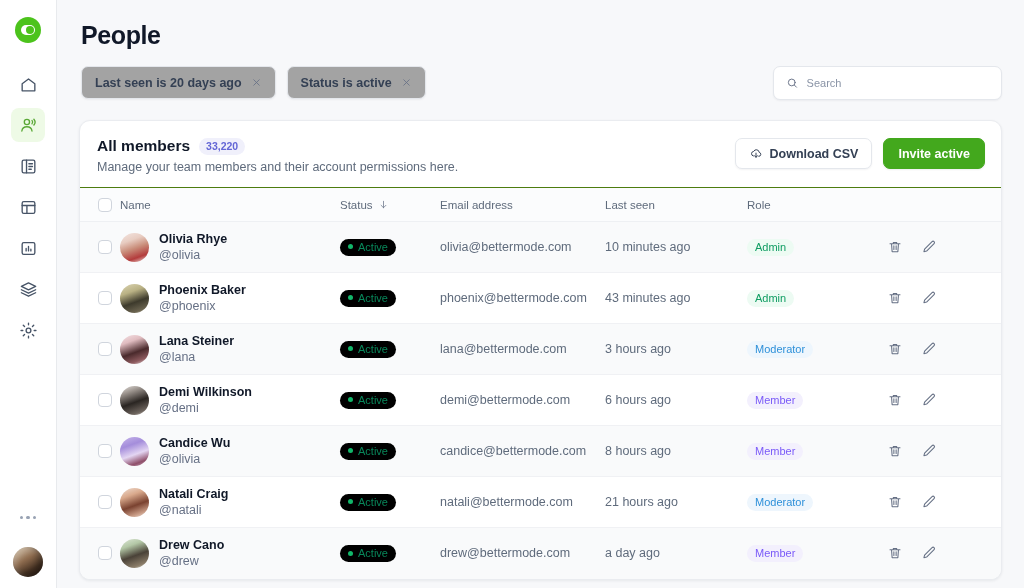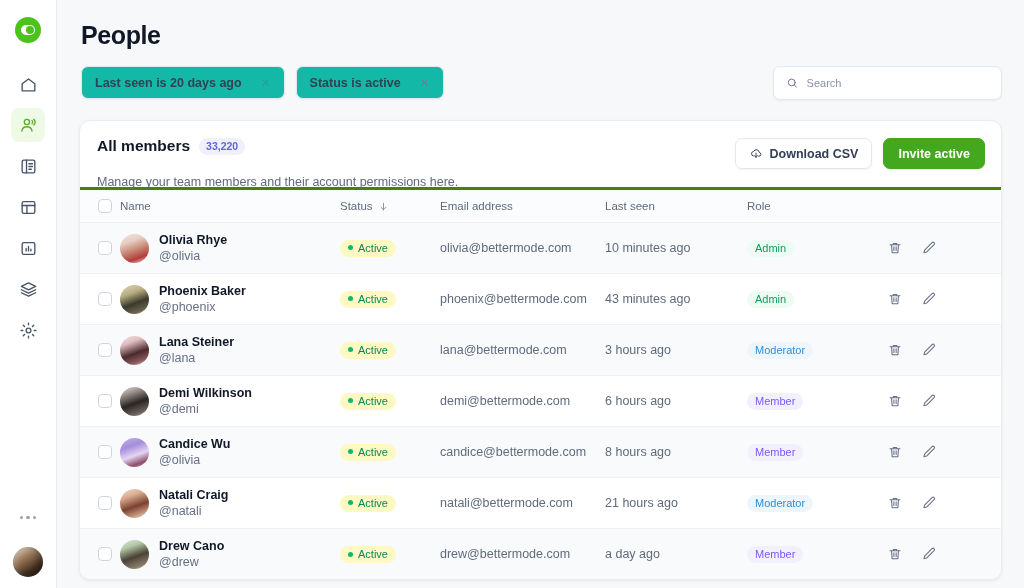--- a/index.html
+++ b/index.html
@@ -60,22 +60,22 @@
   #main { position: absolute; left: 57px; top: 0; width: 967px; height: 588px; }
 
   #page-title {
     position: absolute; left: 24px; top: 21px;
     font-size: 25px; font-weight: 700; color: #101828; letter-spacing: -0.4px;
   }
 
   
   #filter-bar { position: absolute; left: 24px; top: 66px; display: flex; gap: 11px; }
   .chip {
-    height: 33px; background: #14b8a6; border: 1px solid #e4e7ec; border-radius: 7px;
-    display: flex; align-items: center; gap: 18px; padding: 0 13px;
+    height: 33px; background: #a3a3a3; border: 1px solid #e4e7ec; border-radius: 7px;
+    display: flex; align-items: center; gap: 9px; padding: 0 13px;
     font-size: 12.5px; font-weight: 600; color: #344054;
     box-shadow: 0 1px 2px rgba(16,24,40,.05); cursor: pointer; white-space: nowrap;
   }
   .chip .x { width: 11px; height: 11px; stroke: #667085; stroke-width: 1.8; fill: none; stroke-linecap: round; }
   .chip .filter-lines { width: 14px; height: 14px; stroke: #344054; stroke-width: 1.7; fill: none; stroke-linecap: round; }
 
   
   #search-box {
     position: absolute; right: 22px; top: 66px; width: 229px; height: 34px;
     background: #ffffff; border: 1px solid #e4e7ec; border-radius: 7px;
@@ -93,41 +93,41 @@
     background: #ffffff; border: 1px solid #eaecf0; border-radius: 11px;
     box-shadow: 0 1px 3px rgba(16,24,40,.07); overflow: hidden;
   }
   #card-header { position: relative; height: 66px; padding: 16px 23px 0 17px; }
   .title-row { display: flex; align-items: center; gap: 9px; }
   #card-title { font-size: 15.5px; font-weight: 700; color: #101828; }
   #count-badge {
     background: #f0f0fb; color: #6366d6; border-radius: 9px;
     font-size: 10.5px; font-weight: 600; padding: 2px 7px 3px;
   }
-  #card-sub { margin-top: 20px; font-size: 12.5px; color: #5f6b7c; }
+  #card-sub { margin-top: 5px; font-size: 12.5px; color: #5f6b7c; }
 
   #card-actions { position: absolute; right: 16px; top: 17px; display: flex; gap: 11px; align-items: center; }
   #download-csv {
     height: 31px; background: #fff; border: 1px solid #e4e7ec; border-radius: 7px;
     display: flex; align-items: center; gap: 7px; padding: 0 13px;
     font-size: 12.5px; font-weight: 600; color: #344054;
     box-shadow: 0 1px 2px rgba(16,24,40,.05); cursor: pointer; white-space: nowrap;
   }
   #download-csv svg { width: 14px; height: 14px; stroke: #344054; stroke-width: 1.7; fill: none; stroke-linecap: round; stroke-linejoin: round; }
   #invite-members {
     height: 31px; background: #43a81d; border: 1px solid #43a81d; border-radius: 7px;
     display: flex; align-items: center; padding: 0 14px;
     font-size: 12.5px; font-weight: 600; color: #ffffff;
     box-shadow: 0 1px 2px rgba(16,24,40,.07); cursor: pointer; white-space: nowrap;
   }
 
   
   table { width: 100%; border-collapse: collapse; table-layout: fixed; }
   thead th {
-    height: 34px; background: #fbfcfd; border-top: 3px solid #4d7c0f; border-bottom: 1px solid #eef0f3;
+    height: 34px; background: #fbfcfd; border-top: 1px solid #4d7c0f; border-bottom: 1px solid #eef0f3;
     font-size: 11.5px; font-weight: 500; color: #5f6b7c; text-align: left; padding: 0;
   }
   .c-check { width: 40px; padding-left: 18px !important; }
   .c-name  { width: 220px; }
   .c-status{ width: 100px; }
   .c-email { width: 165px; }
   .c-seen  { width: 142px; }
   .c-role  { width: 132px; }
   .c-act   { width: 124px; }
 
@@ -148,21 +148,21 @@
   .name-cell { display: flex; align-items: center; gap: 10px; }
   .avatar { width: 29px; height: 29px; border-radius: 50%; flex: 0 0 auto; }
   .nm { font-size: 12.5px; font-weight: 700; color: #101828; line-height: 1.28; }
   .hn { font-size: 12.5px; color: #667085; line-height: 1.28; }
 
   .badge {
     display: inline-flex; align-items: center; gap: 5px;
     border-radius: 10px; padding: 2px 8px 3px; font-size: 11px; font-weight: 500;
   }
   .badge .pip { width: 5px; height: 5px; border-radius: 50%; }
-  .badge-active { background: #fef9c3; color: #08875a; }
+  .badge-active { background: #000000; color: #08875a; }
   .badge-active .pip { background: #12b76a; }
 
   .role { border-radius: 10px; padding: 2px 8px 3px; font-size: 11px; font-weight: 500; display: inline-block; }
   .role-Admin     { background: #edfbf3; color: #0f9d62; }
   .role-Moderator { background: #eef6fd; color: #2e90d9; }
   .role-Member    { background: #f3f0fd; color: #7a5af8; }
 
   .muted { color: #5f6b7c; }
   .actions { display: flex; gap: 18px; justify-content: flex-start; padding-left: 8px; }
   .actions svg { width: 16px; height: 16px; stroke: #667085; stroke-width: 1.6; fill: none; stroke-linecap: round; stroke-linejoin: round; cursor: pointer; }

